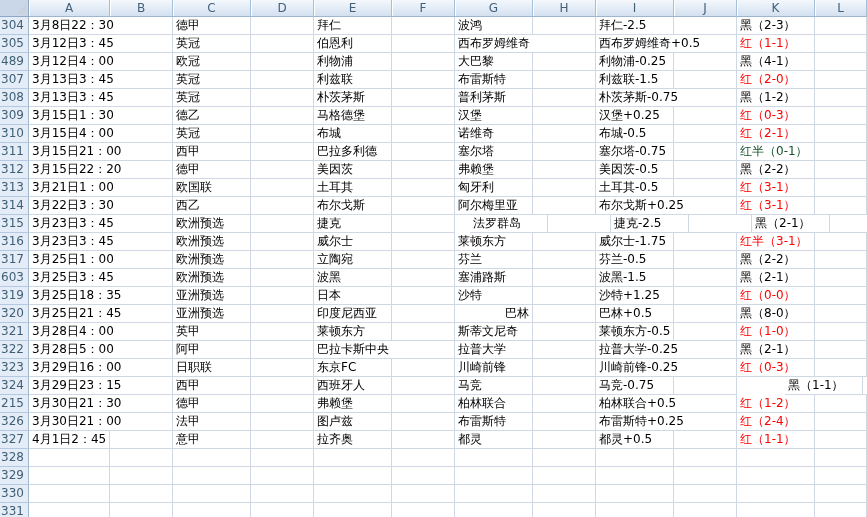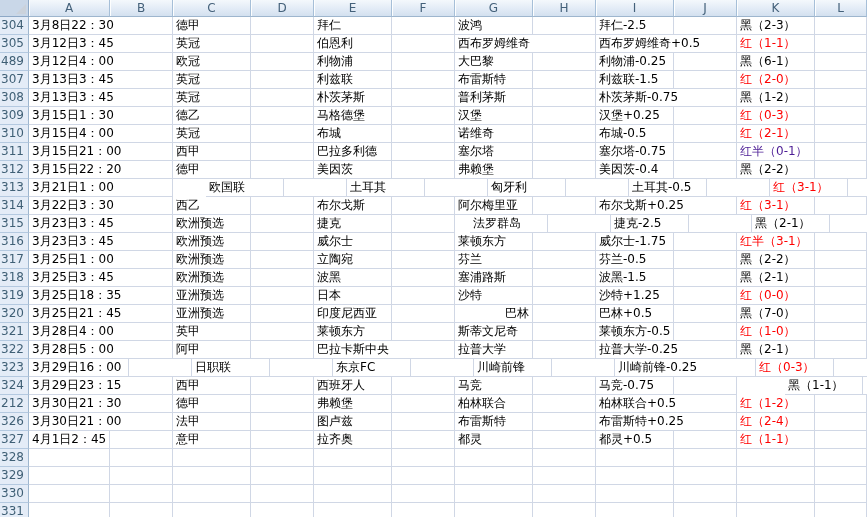--- a/index.html
+++ b/index.html
@@ -103,21 +103,21 @@
         <div class="cell" style="width: 81px;"><span class="txt">3月12日4：00</span></div>
         <div class="cell" style="width: 63px;"></div>
         <div class="cell" style="width: 78px;"><span class="txt">欧冠</span></div>
         <div class="cell" style="width: 63px;"></div>
         <div class="cell" style="width: 78px;"><span class="txt">利物浦</span></div>
         <div class="cell" style="width: 63px;"></div>
         <div class="cell" style="width: 78px;"><span class="txt">大巴黎</span></div>
         <div class="cell" style="width: 63px;"></div>
         <div class="cell" style="width: 78px;"><span class="txt">利物浦-0.25</span></div>
         <div class="cell" style="width: 63px;"></div>
-        <div class="cell" style="width: 78px;"><span class="txt" style="color: rgb(0, 0, 0);">黑（6-1）</span></div>
+        <div class="cell" style="width: 78px;"><span class="txt" style="color: rgb(0, 0, 0);">黑（4-1）</span></div>
         <div class="cell" style="width: 52px;"></div>
       </div>
       <div class="grid-row">
         <div class="row-header">307</div>
         <div class="cell" style="width: 81px;"><span class="txt">3月13日3：45</span></div>
         <div class="cell" style="width: 63px;"></div>
         <div class="cell" style="width: 78px;"><span class="txt">英冠</span></div>
         <div class="cell" style="width: 63px;"></div>
         <div class="cell" style="width: 78px;"><span class="txt">利兹联</span></div>
         <div class="cell" style="width: 63px;"></div>
@@ -178,43 +178,43 @@
         <div class="cell" style="width: 81px;"><span class="txt">3月15日21：00</span></div>
         <div class="cell" style="width: 63px;"></div>
         <div class="cell" style="width: 78px;"><span class="txt">西甲</span></div>
         <div class="cell" style="width: 63px;"></div>
         <div class="cell" style="width: 78px;"><span class="txt">巴拉多利德</span></div>
         <div class="cell" style="width: 63px;"></div>
         <div class="cell" style="width: 78px;"><span class="txt">塞尔塔</span></div>
         <div class="cell" style="width: 63px;"></div>
         <div class="cell" style="width: 78px;"><span class="txt">塞尔塔-0.75</span></div>
         <div class="cell" style="width: 63px;"></div>
-        <div class="cell" style="width: 78px;"><span class="txt" style="color: #4c1d95;">红半（0-1）</span></div>
+        <div class="cell" style="width: 78px;"><span class="txt" style="color: #14532d;">红半（0-1）</span></div>
         <div class="cell" style="width: 52px;"></div>
       </div>
       <div class="grid-row">
         <div class="row-header">312</div>
         <div class="cell" style="width: 81px;"><span class="txt">3月15日22：20</span></div>
         <div class="cell" style="width: 63px;"></div>
         <div class="cell" style="width: 78px;"><span class="txt">德甲</span></div>
         <div class="cell" style="width: 63px;"></div>
         <div class="cell" style="width: 78px;"><span class="txt">美因茨</span></div>
         <div class="cell" style="width: 63px;"></div>
         <div class="cell" style="width: 78px;"><span class="txt">弗赖堡</span></div>
         <div class="cell" style="width: 63px;"></div>
-        <div class="cell" style="width: 78px;"><span class="txt">美因茨-0.4</span></div>
+        <div class="cell" style="width: 78px;"><span class="txt">美因茨-0.5</span></div>
         <div class="cell" style="width: 63px;"></div>
         <div class="cell" style="width: 78px;"><span class="txt" style="color: rgb(0, 0, 0);">黑（2-2）</span></div>
         <div class="cell" style="width: 52px;"></div>
       </div>
       <div class="grid-row">
         <div class="row-header">313</div>
         <div class="cell" style="width: 81px;"><span class="txt">3月21日1：00</span></div>
         <div class="cell" style="width: 63px;"></div>
-        <div class="cell" style="width: 78px; margin-left: 33px;"><span class="txt">欧国联</span></div>
+        <div class="cell" style="width: 78px;"><span class="txt">欧国联</span></div>
         <div class="cell" style="width: 63px;"></div>
         <div class="cell" style="width: 78px;"><span class="txt">土耳其</span></div>
         <div class="cell" style="width: 63px;"></div>
         <div class="cell" style="width: 78px;"><span class="txt">匈牙利</span></div>
         <div class="cell" style="width: 63px;"></div>
         <div class="cell" style="width: 78px;"><span class="txt">土耳其-0.5</span></div>
         <div class="cell" style="width: 63px;"></div>
         <div class="cell" style="width: 78px;"><span class="txt" style="color: rgb(255, 0, 0);">红（3-1）</span></div>
         <div class="cell" style="width: 52px;"></div>
       </div>
@@ -272,21 +272,21 @@
         <div class="cell" style="width: 78px;"><span class="txt">立陶宛</span></div>
         <div class="cell" style="width: 63px;"></div>
         <div class="cell" style="width: 78px;"><span class="txt">芬兰</span></div>
         <div class="cell" style="width: 63px;"></div>
         <div class="cell" style="width: 78px;"><span class="txt">芬兰-0.5</span></div>
         <div class="cell" style="width: 63px;"></div>
         <div class="cell" style="width: 78px;"><span class="txt" style="color: rgb(0, 0, 0);">黑（2-2）</span></div>
         <div class="cell" style="width: 52px;"></div>
       </div>
       <div class="grid-row">
-        <div class="row-header">318</div>
+        <div class="row-header">603</div>
         <div class="cell" style="width: 81px;"><span class="txt">3月25日3：45</span></div>
         <div class="cell" style="width: 63px;"></div>
         <div class="cell" style="width: 78px;"><span class="txt">欧洲预选</span></div>
         <div class="cell" style="width: 63px;"></div>
         <div class="cell" style="width: 78px;"><span class="txt">波黑</span></div>
         <div class="cell" style="width: 63px;"></div>
         <div class="cell" style="width: 78px;"><span class="txt">塞浦路斯</span></div>
         <div class="cell" style="width: 63px;"></div>
         <div class="cell" style="width: 78px;"><span class="txt">波黑-1.5</span></div>
         <div class="cell" style="width: 63px;"></div>
@@ -313,21 +313,21 @@
         <div class="cell" style="width: 81px;"><span class="txt">3月25日21：45</span></div>
         <div class="cell" style="width: 63px;"></div>
         <div class="cell" style="width: 78px;"><span class="txt">亚洲预选</span></div>
         <div class="cell" style="width: 63px;"></div>
         <div class="cell" style="width: 78px;"><span class="txt">印度尼西亚</span></div>
         <div class="cell" style="width: 63px;"></div>
         <div class="cell" style="width: 78px; text-align: right;"><span class="txt">巴林</span></div>
         <div class="cell" style="width: 63px;"></div>
         <div class="cell" style="width: 78px;"><span class="txt">巴林+0.5</span></div>
         <div class="cell" style="width: 63px;"></div>
-        <div class="cell" style="width: 78px;"><span class="txt" style="color: rgb(0, 0, 0);">黑（7-0）</span></div>
+        <div class="cell" style="width: 78px;"><span class="txt" style="color: rgb(0, 0, 0);">黑（8-0）</span></div>
         <div class="cell" style="width: 52px;"></div>
       </div>
       <div class="grid-row">
         <div class="row-header">321</div>
         <div class="cell" style="width: 81px;"><span class="txt">3月28日4：00</span></div>
         <div class="cell" style="width: 63px;"></div>
         <div class="cell" style="width: 78px;"><span class="txt">英甲</span></div>
         <div class="cell" style="width: 63px;"></div>
         <div class="cell" style="width: 78px;"><span class="txt">莱顿东方</span></div>
         <div class="cell" style="width: 63px;"></div>
@@ -348,21 +348,21 @@
         <div class="cell" style="width: 63px;"></div>
         <div class="cell" style="width: 78px;"><span class="txt">拉普大学</span></div>
         <div class="cell" style="width: 63px;"></div>
         <div class="cell" style="width: 78px;"><span class="txt">拉普大学-0.25</span></div>
         <div class="cell" style="width: 63px;"></div>
         <div class="cell" style="width: 78px;"><span class="txt" style="color: rgb(0, 0, 0);">黑（2-1）</span></div>
         <div class="cell" style="width: 52px;"></div>
       </div>
       <div class="grid-row">
         <div class="row-header">323</div>
-        <div class="cell" style="width: 100px;"><span class="txt">3月29日16：00</span></div>
+        <div class="cell" style="width: 81px; text-align: center;"><span class="txt">3月29日16：00</span></div>
         <div class="cell" style="width: 63px;"></div>
         <div class="cell" style="width: 78px;"><span class="txt">日职联</span></div>
         <div class="cell" style="width: 63px;"></div>
         <div class="cell" style="width: 78px;"><span class="txt">东京FC</span></div>
         <div class="cell" style="width: 63px;"></div>
         <div class="cell" style="width: 78px;"><span class="txt">川崎前锋</span></div>
         <div class="cell" style="width: 63px;"></div>
         <div class="cell" style="width: 78px;"><span class="txt">川崎前锋-0.25</span></div>
         <div class="cell" style="width: 63px;"></div>
         <div class="cell" style="width: 78px;"><span class="txt" style="color: rgb(255, 0, 0);">红（0-3）</span></div>
@@ -377,21 +377,21 @@
         <div class="cell" style="width: 78px;"><span class="txt">西班牙人</span></div>
         <div class="cell" style="width: 63px;"></div>
         <div class="cell" style="width: 78px;"><span class="txt">马竞</span></div>
         <div class="cell" style="width: 63px;"></div>
         <div class="cell" style="width: 78px;"><span class="txt">马竞-0.75</span></div>
         <div class="cell" style="width: 63px;"></div>
         <div class="cell" style="width: 78px; margin-left: 48px;"><span class="txt" style="color: rgb(0, 0, 0);">黑（1-1）</span></div>
         <div class="cell" style="width: 52px;"></div>
       </div>
       <div class="grid-row">
-        <div class="row-header">212</div>
+        <div class="row-header">215</div>
         <div class="cell" style="width: 81px;"><span class="txt">3月30日21：30</span></div>
         <div class="cell" style="width: 63px;"></div>
         <div class="cell" style="width: 78px;"><span class="txt">德甲</span></div>
         <div class="cell" style="width: 63px;"></div>
         <div class="cell" style="width: 78px;"><span class="txt">弗赖堡</span></div>
         <div class="cell" style="width: 63px;"></div>
         <div class="cell" style="width: 78px;"><span class="txt">柏林联合</span></div>
         <div class="cell" style="width: 63px;"></div>
         <div class="cell" style="width: 78px;"><span class="txt">柏林联合+0.5</span></div>
         <div class="cell" style="width: 63px;"></div>

